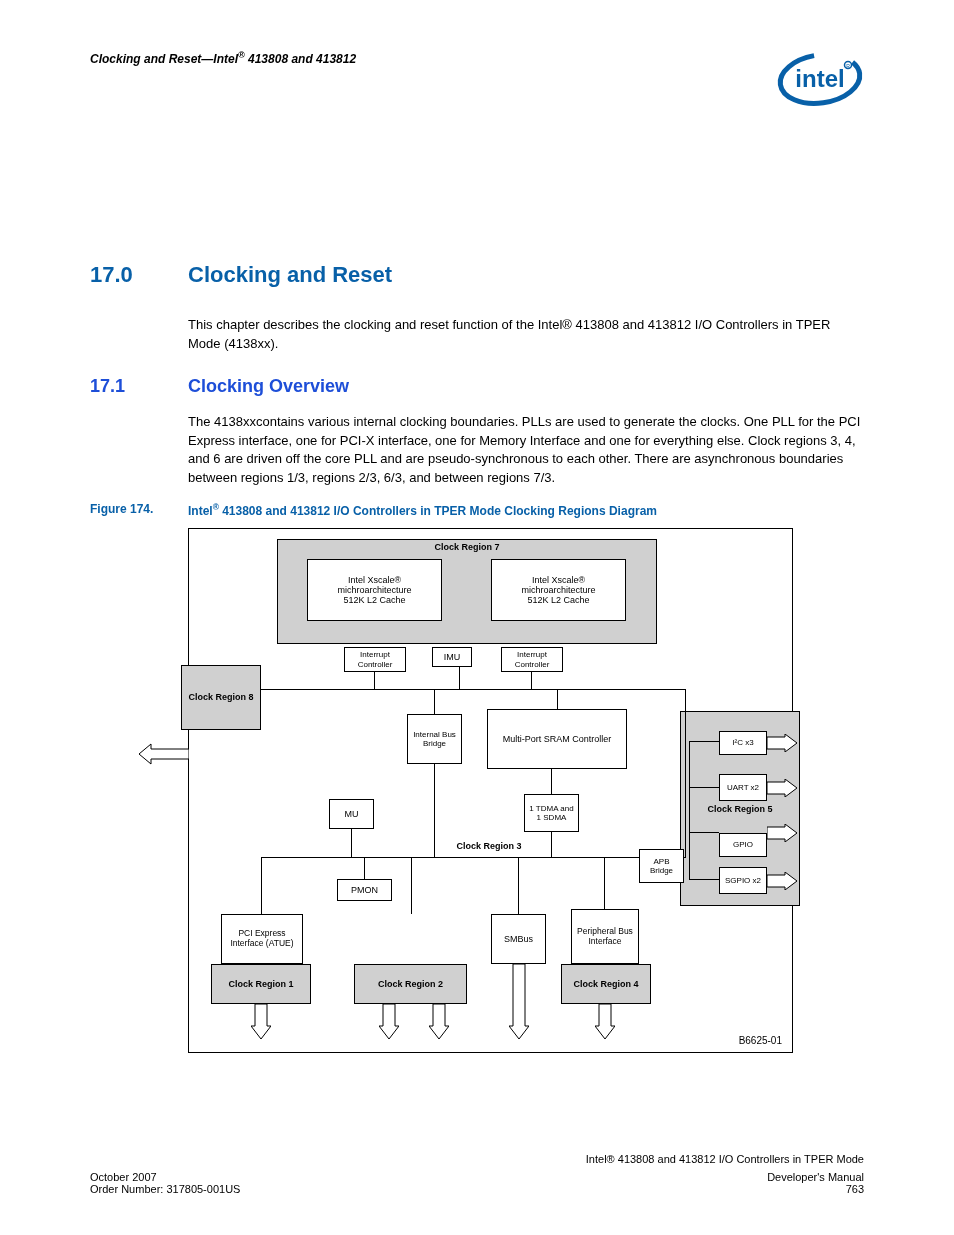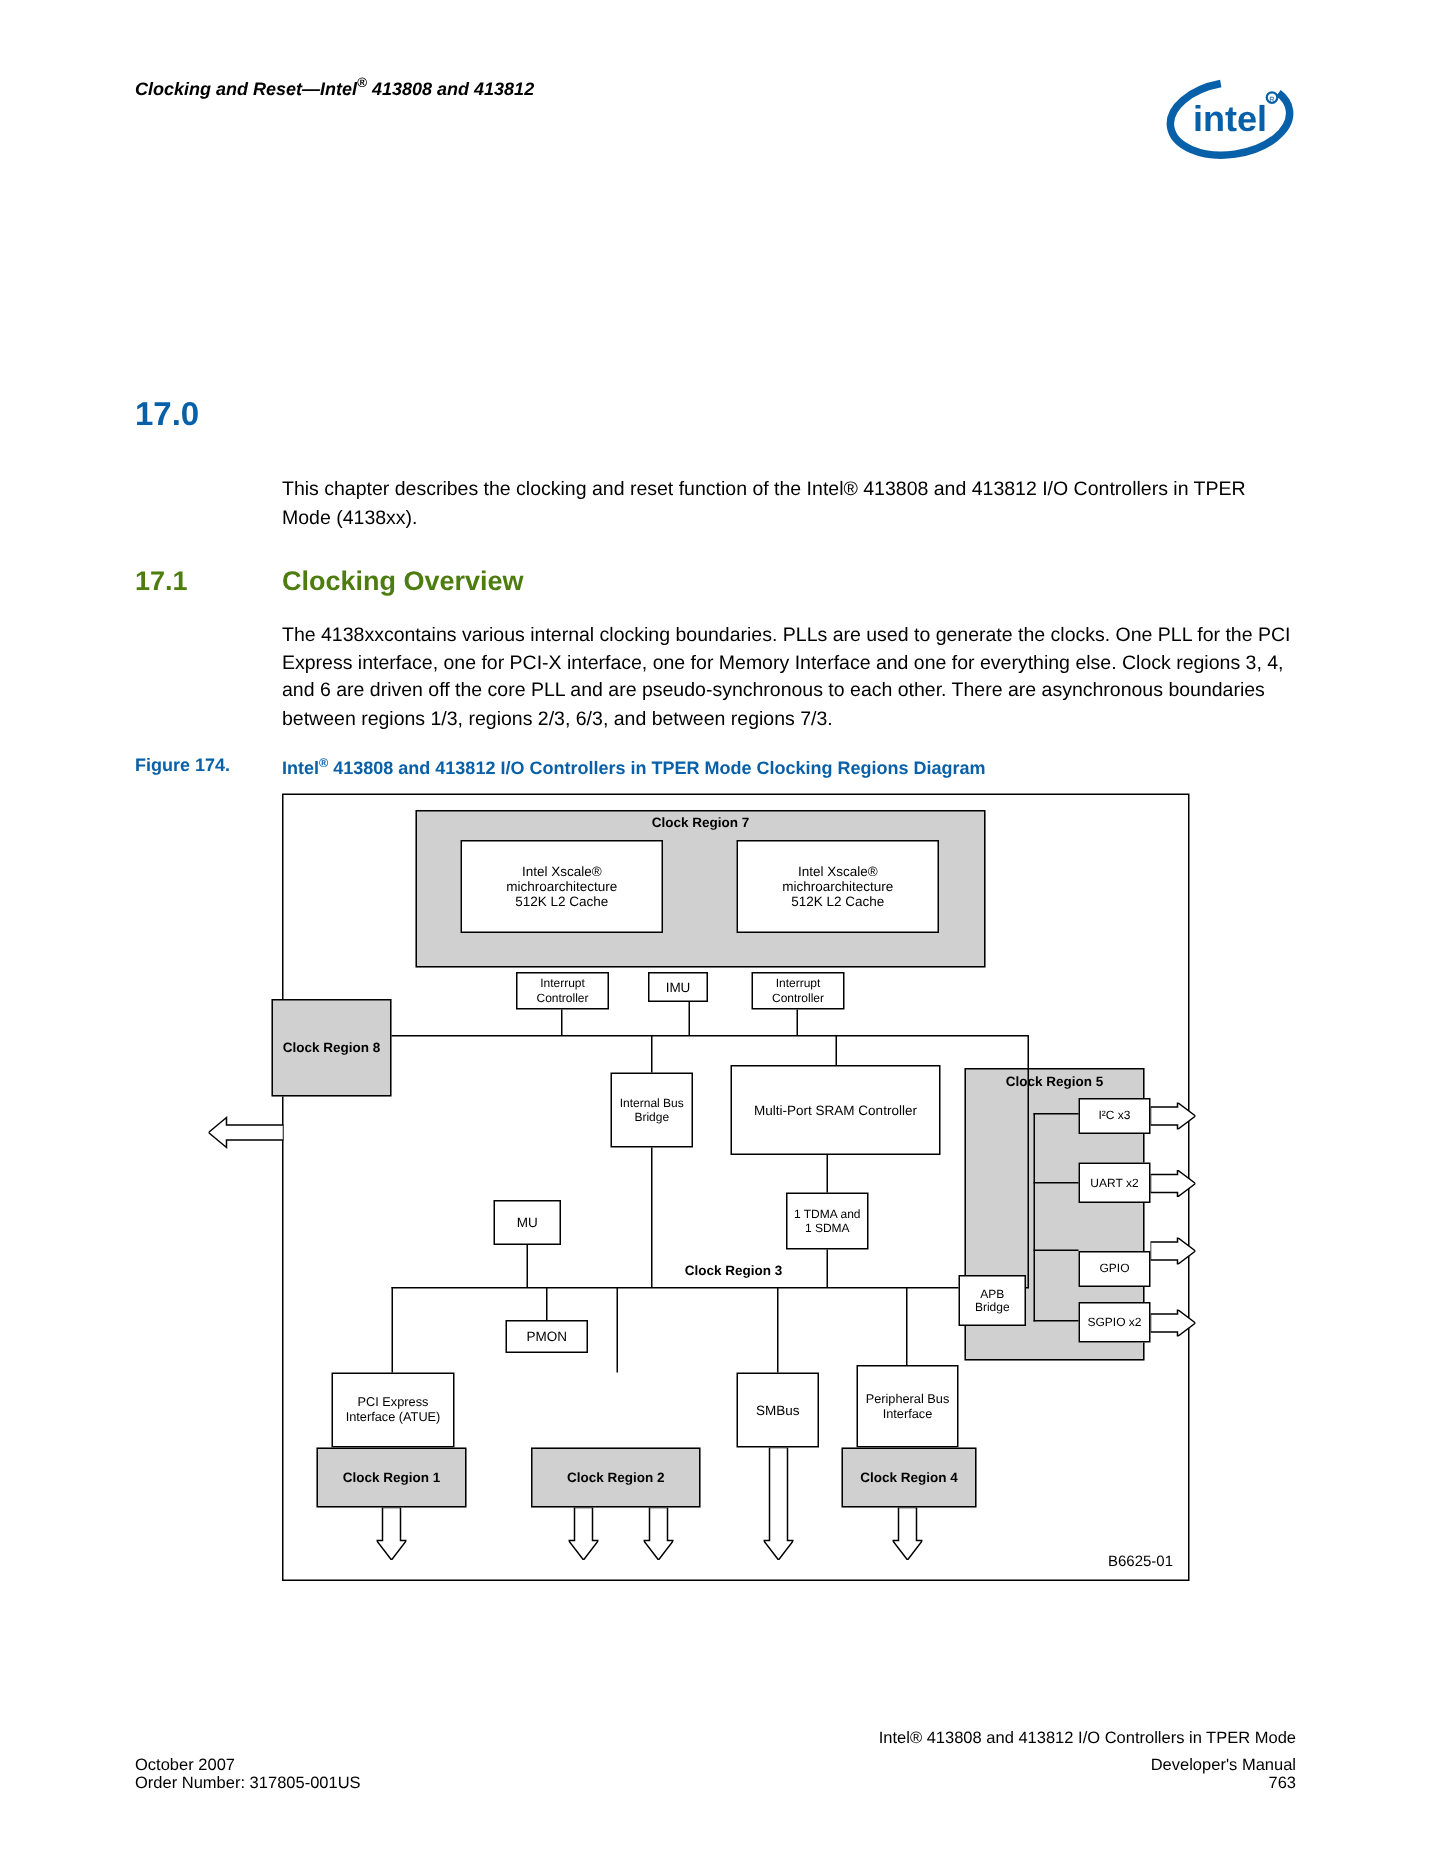--- a/index.html
+++ b/index.html
@@ -4,21 +4,21 @@
 <style>
   body { margin:0; padding:0; font-family:Verdana,Arial,sans-serif; background:#fff; color:#000; }
   .page { width:954px; height:1235px; position:relative; box-sizing:border-box; padding:50px 90px 40px 90px; }
   .header { display:flex; justify-content:space-between; align-items:flex-start; margin-bottom:150px; }
   .header-title { font-size:12px; font-style:italic; font-weight:bold; }
   .header-title .reg { font-size:9px; vertical-align:super; }
   .logo { }
   .h1 { font-size:22px; font-weight:bold; color:#0860a8; display:flex; margin-bottom:28px; }
   .h1 .num { width:98px; }
   .intro { margin-left:98px; font-size:13px; line-height:1.45; margin-bottom:22px; }
-  .h2 { font-size:18px; font-weight:bold; color:#4d7c0f; display:flex; margin-bottom:16px; }
+  .h2 { font-size:18px; font-weight:bold; color:#1d4ed8; display:flex; margin-bottom:16px; }
   .h2 .num { width:98px; }
   .para { margin-left:98px; font-size:13px; line-height:1.45; margin-bottom:14px; }
   .fig-label { font-size:12px; font-weight:bold; color:#0860a8; display:flex; margin-bottom:10px; }
   .fig-label .lbl { width:98px; flex-shrink:0; }
   .fig-label .cap { }
   .reg { font-size:0.7em; vertical-align:super; }
   
   .diagram-wrap { margin-left:98px; }
   .diagram { position:relative; width:605px; height:525px; border:1.2px solid #000; box-sizing:border-box; font-family:Verdana,Arial,sans-serif; }
   .blk { position:absolute; border:1.2px solid #000; background:#fff; box-sizing:border-box; text-align:center; font-size:9px; line-height:1.15; display:flex; flex-direction:column; justify-content:center; padding:2px; }
@@ -45,20 +45,21 @@
         <ellipse cx="44" cy="29" rx="40" ry="24" fill="none" stroke="#0860a8" stroke-width="5" stroke-dasharray="150 40" transform="rotate(-8 44 29)"></ellipse>
         <text x="44" y="37" text-anchor="middle" fill="#0860a8" font-family="Arial" font-weight="bold" font-size="24">intel</text>
         <circle cx="72" cy="15" r="3.5" fill="none" stroke="#0860a8" stroke-width="1.5"></circle>
         <text x="72" y="18" text-anchor="middle" fill="#0860a8" font-size="5">R</text>
       </svg>
     </div>
   </div>
 
   <div class="h1">
     <span class="num">17.0</span>
+    <span>Clocking and Reset</span>
   </div>
 
   <div class="intro">This chapter describes the clocking and reset function of the Intel® 413808 and 413812 I/O Controllers in TPER Mode (4138xx).</div>
 
   <div class="h2">
     <span class="num">17.1</span>
     <span>Clocking Overview</span>
   </div>
 
   <div class="para">The 4138xxcontains various internal clocking boundaries. PLLs are used to generate the clocks. One PLL for the PCI Express interface, one for PCI-X interface, one for Memory Interface and one for everything else. Clock regions 3, 4, and 6 are driven off the core PLL and are pseudo-synchronous to each other. There are asynchronous boundaries between regions 1/3, regions 2/3, 6/3, and between regions 7/3.</div>
@@ -114,21 +115,21 @@
       <div class="blk" style="left:218px;top:185px;width:55px;height:50px;font-size:8px;">
           <span>Internal Bus Bridge</span>
         </div>
       <div class="conn" style="left:245px;top:160px;width:1.2px;height:25px;"></div>
 
       <div class="blk" style="left:298px;top:180px;width:140px;height:60px;">
           <span>Multi-Port SRAM Controller</span>
         </div>
       <div class="conn" style="left:368px;top:160px;width:1.2px;height:20px;"></div>
 
-      <div class="blk regbg" style="left:454px;top:182px;width:120px;height:195px;font-weight:bold;justify-content:flex-start;padding-top:3px;">
+      <div class="blk regbg" style="left:491px;top:182px;width:120px;height:195px;font-weight:bold;justify-content:center;padding-top:3px;">
           <span>Clock Region 5</span>
         </div>
 
       <div class="blk" style="left:530px;top:202px;width:48px;height:24px;font-size:8px;">
           <span>I²C x3</span>
         </div>
       <svg style="position:absolute;left:578px;top:205px;" width="30" height="18">
           <polygon points="0,3 18,3 18,0 30,9 18,18 18,15 0,15" fill="#fff" stroke="#000" stroke-width="1"></polygon>
         </svg>
 

